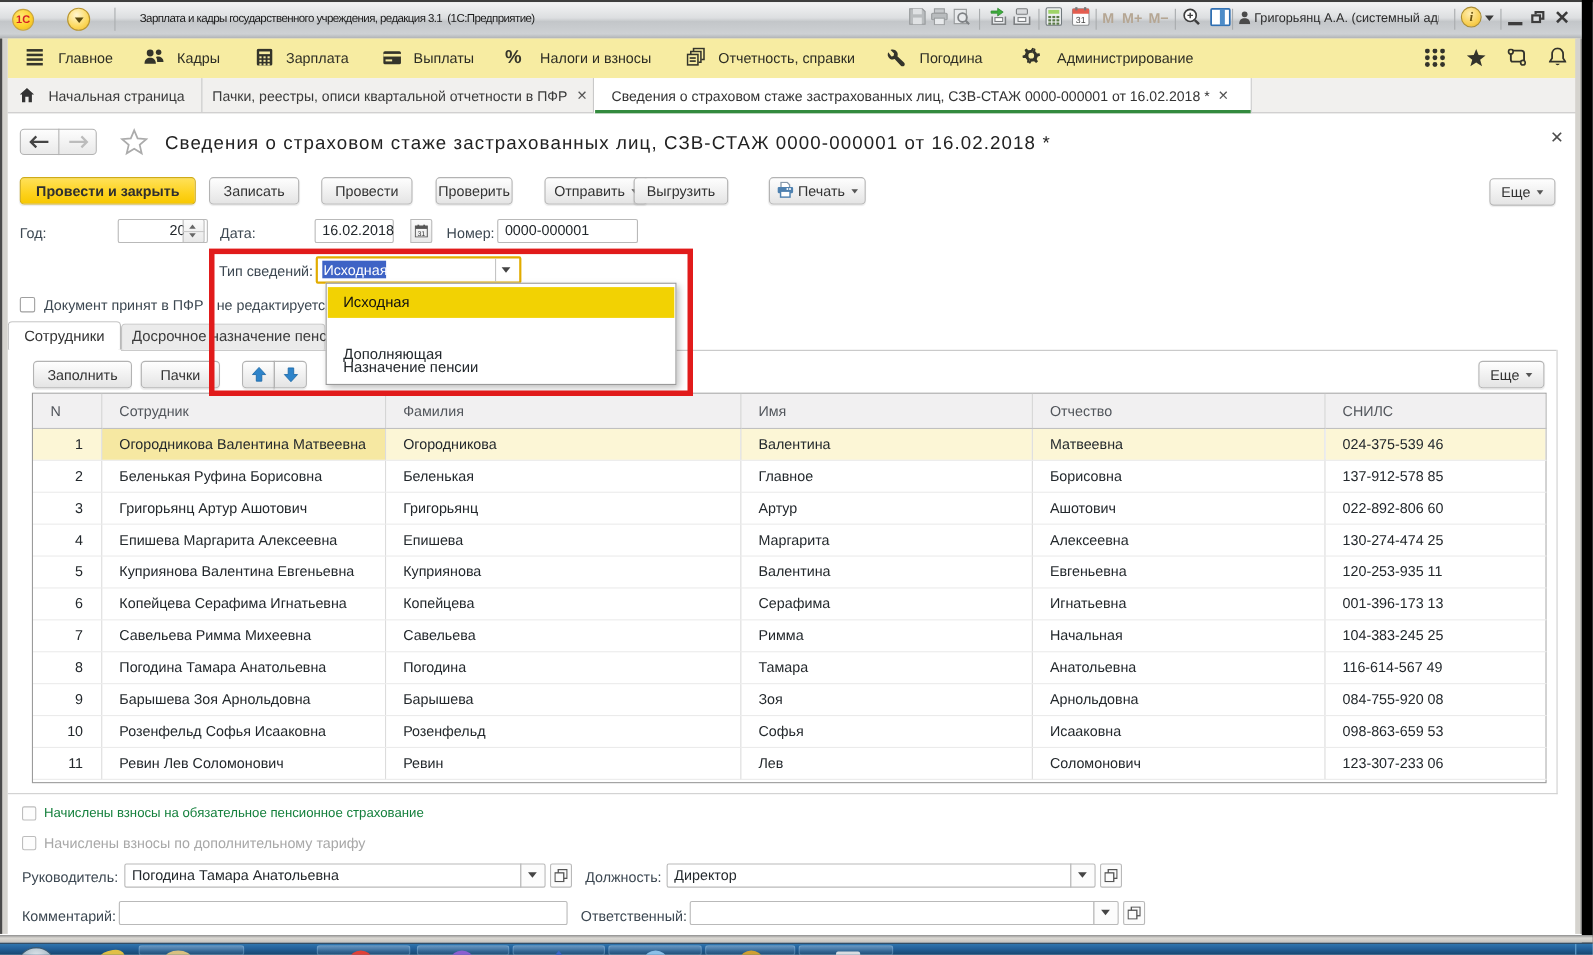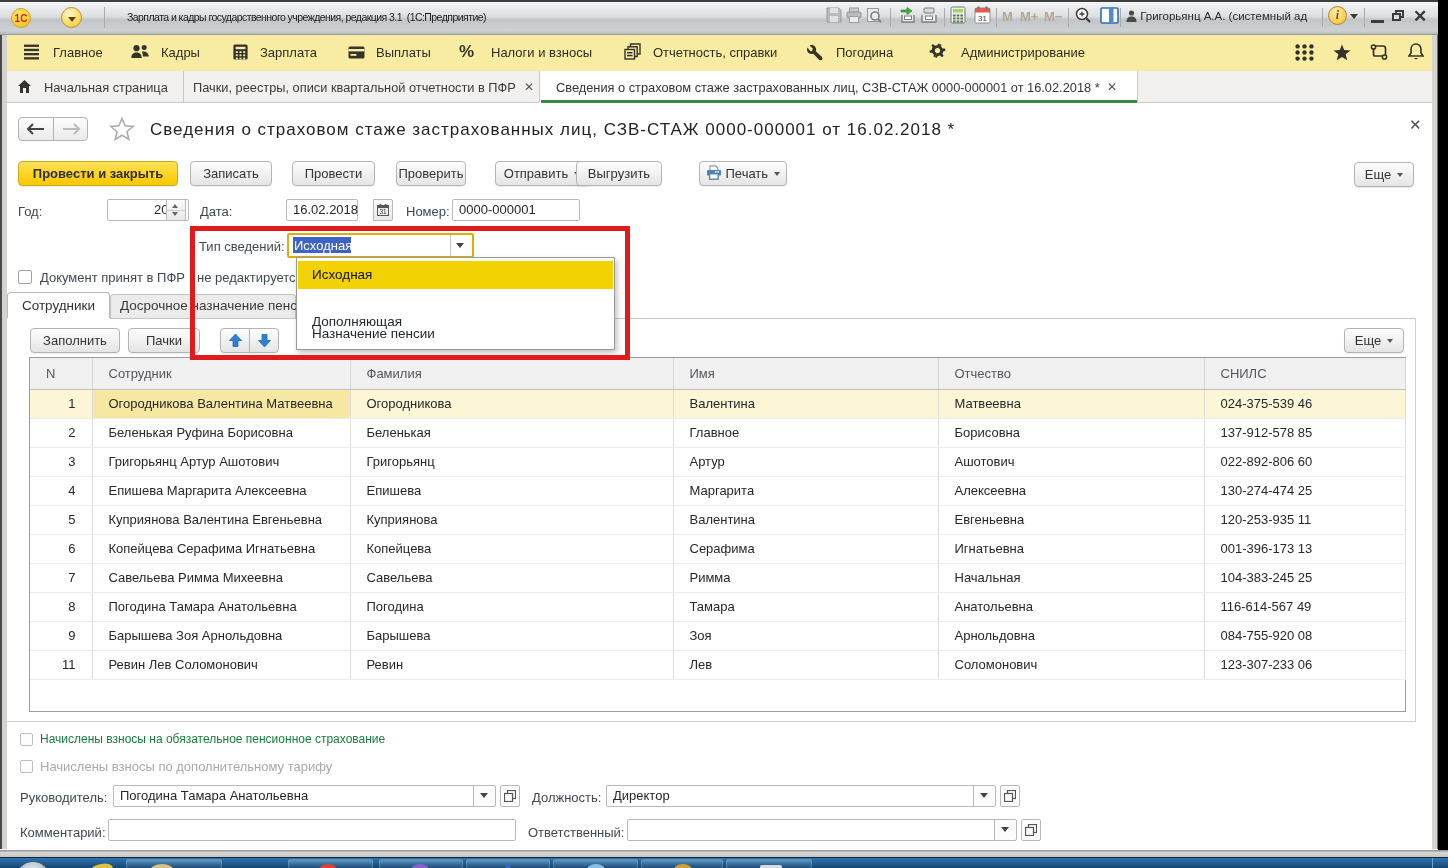--- a/index.html
+++ b/index.html
@@ -369,20 +369,28 @@
           <td>Анатольевна</td>
           <td>116-614-567 49</td>
         </tr>
 <tr>
           <td class="n">9</td>
           <td>Барышева Зоя Арнольдовна</td>
           <td>Барышева</td>
           <td>Зоя</td>
           <td>Арнольдовна</td>
           <td>084-755-920 08</td>
+        </tr>
+<tr>
+          <td class="n">10</td>
+          <td>Розенфельд Софья Исааковна</td>
+          <td>Розенфельд</td>
+          <td>Софья</td>
+          <td>Исааковна</td>
+          <td>098-863-659 53</td>
         </tr>
 <tr>
           <td class="n">11</td>
           <td>Ревин Лев Соломонович</td>
           <td>Ревин</td>
           <td>Лев</td>
           <td>Соломонович</td>
           <td>123-307-233 06</td>
         </tr>
 </tbody>

